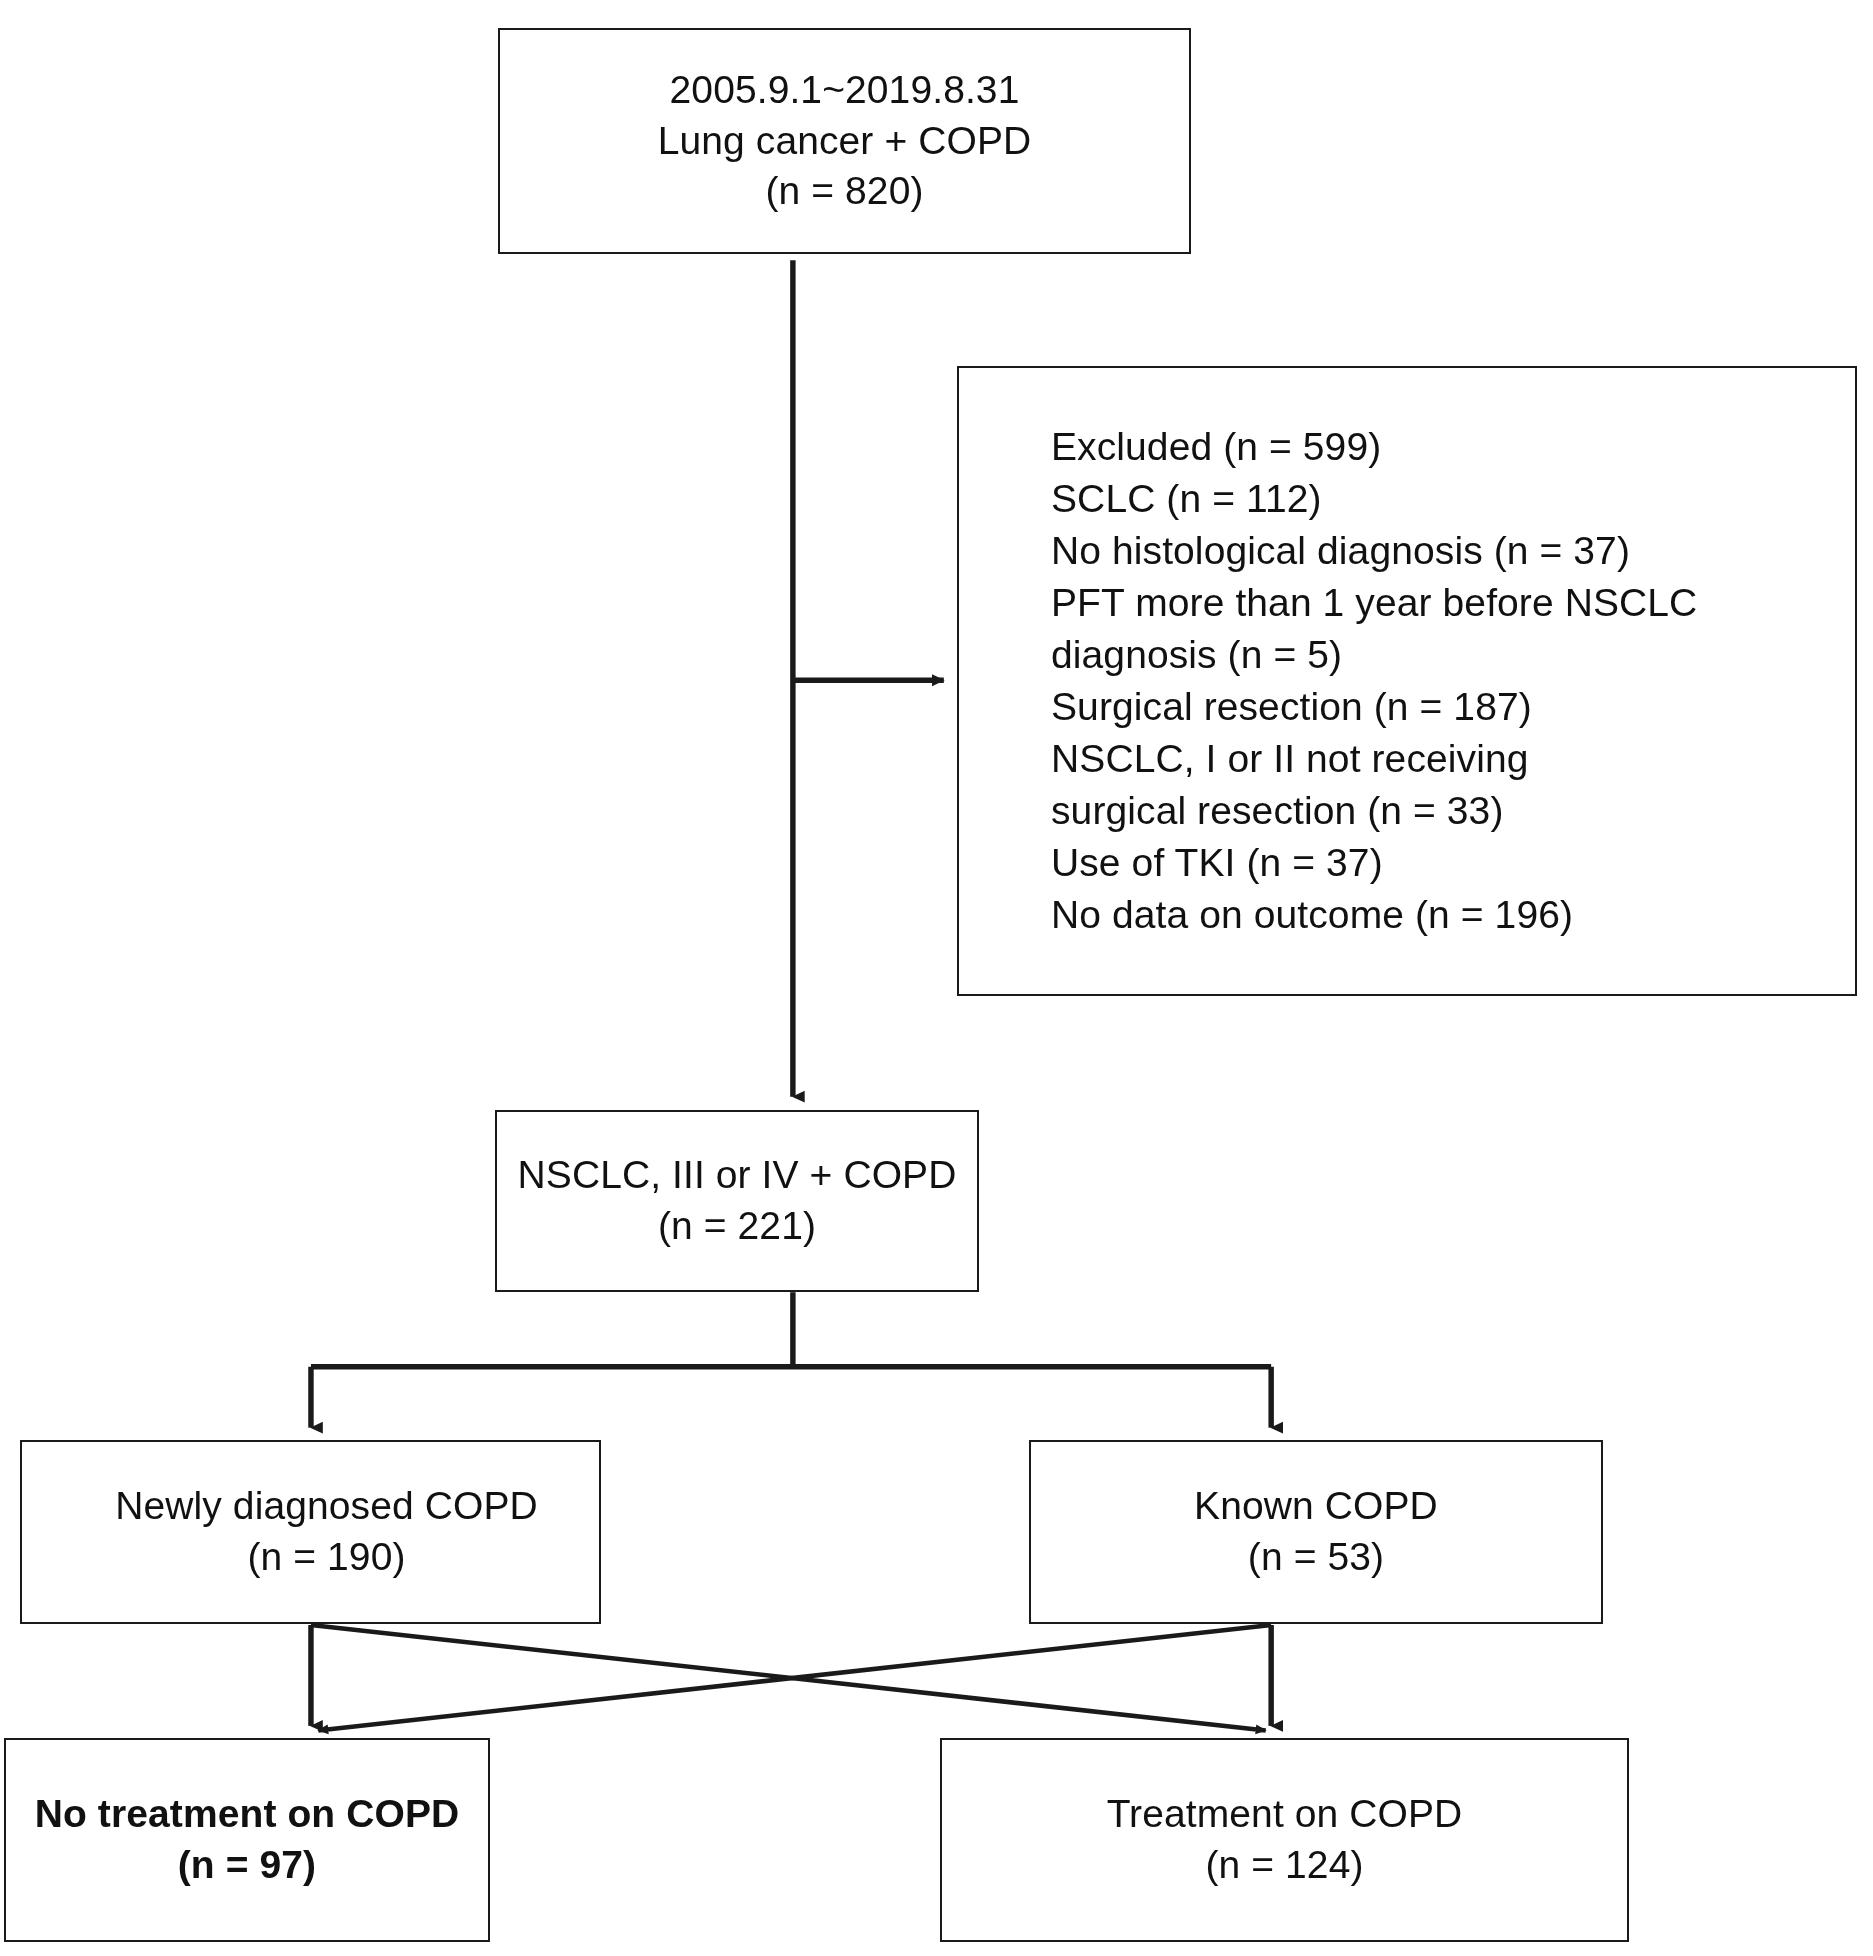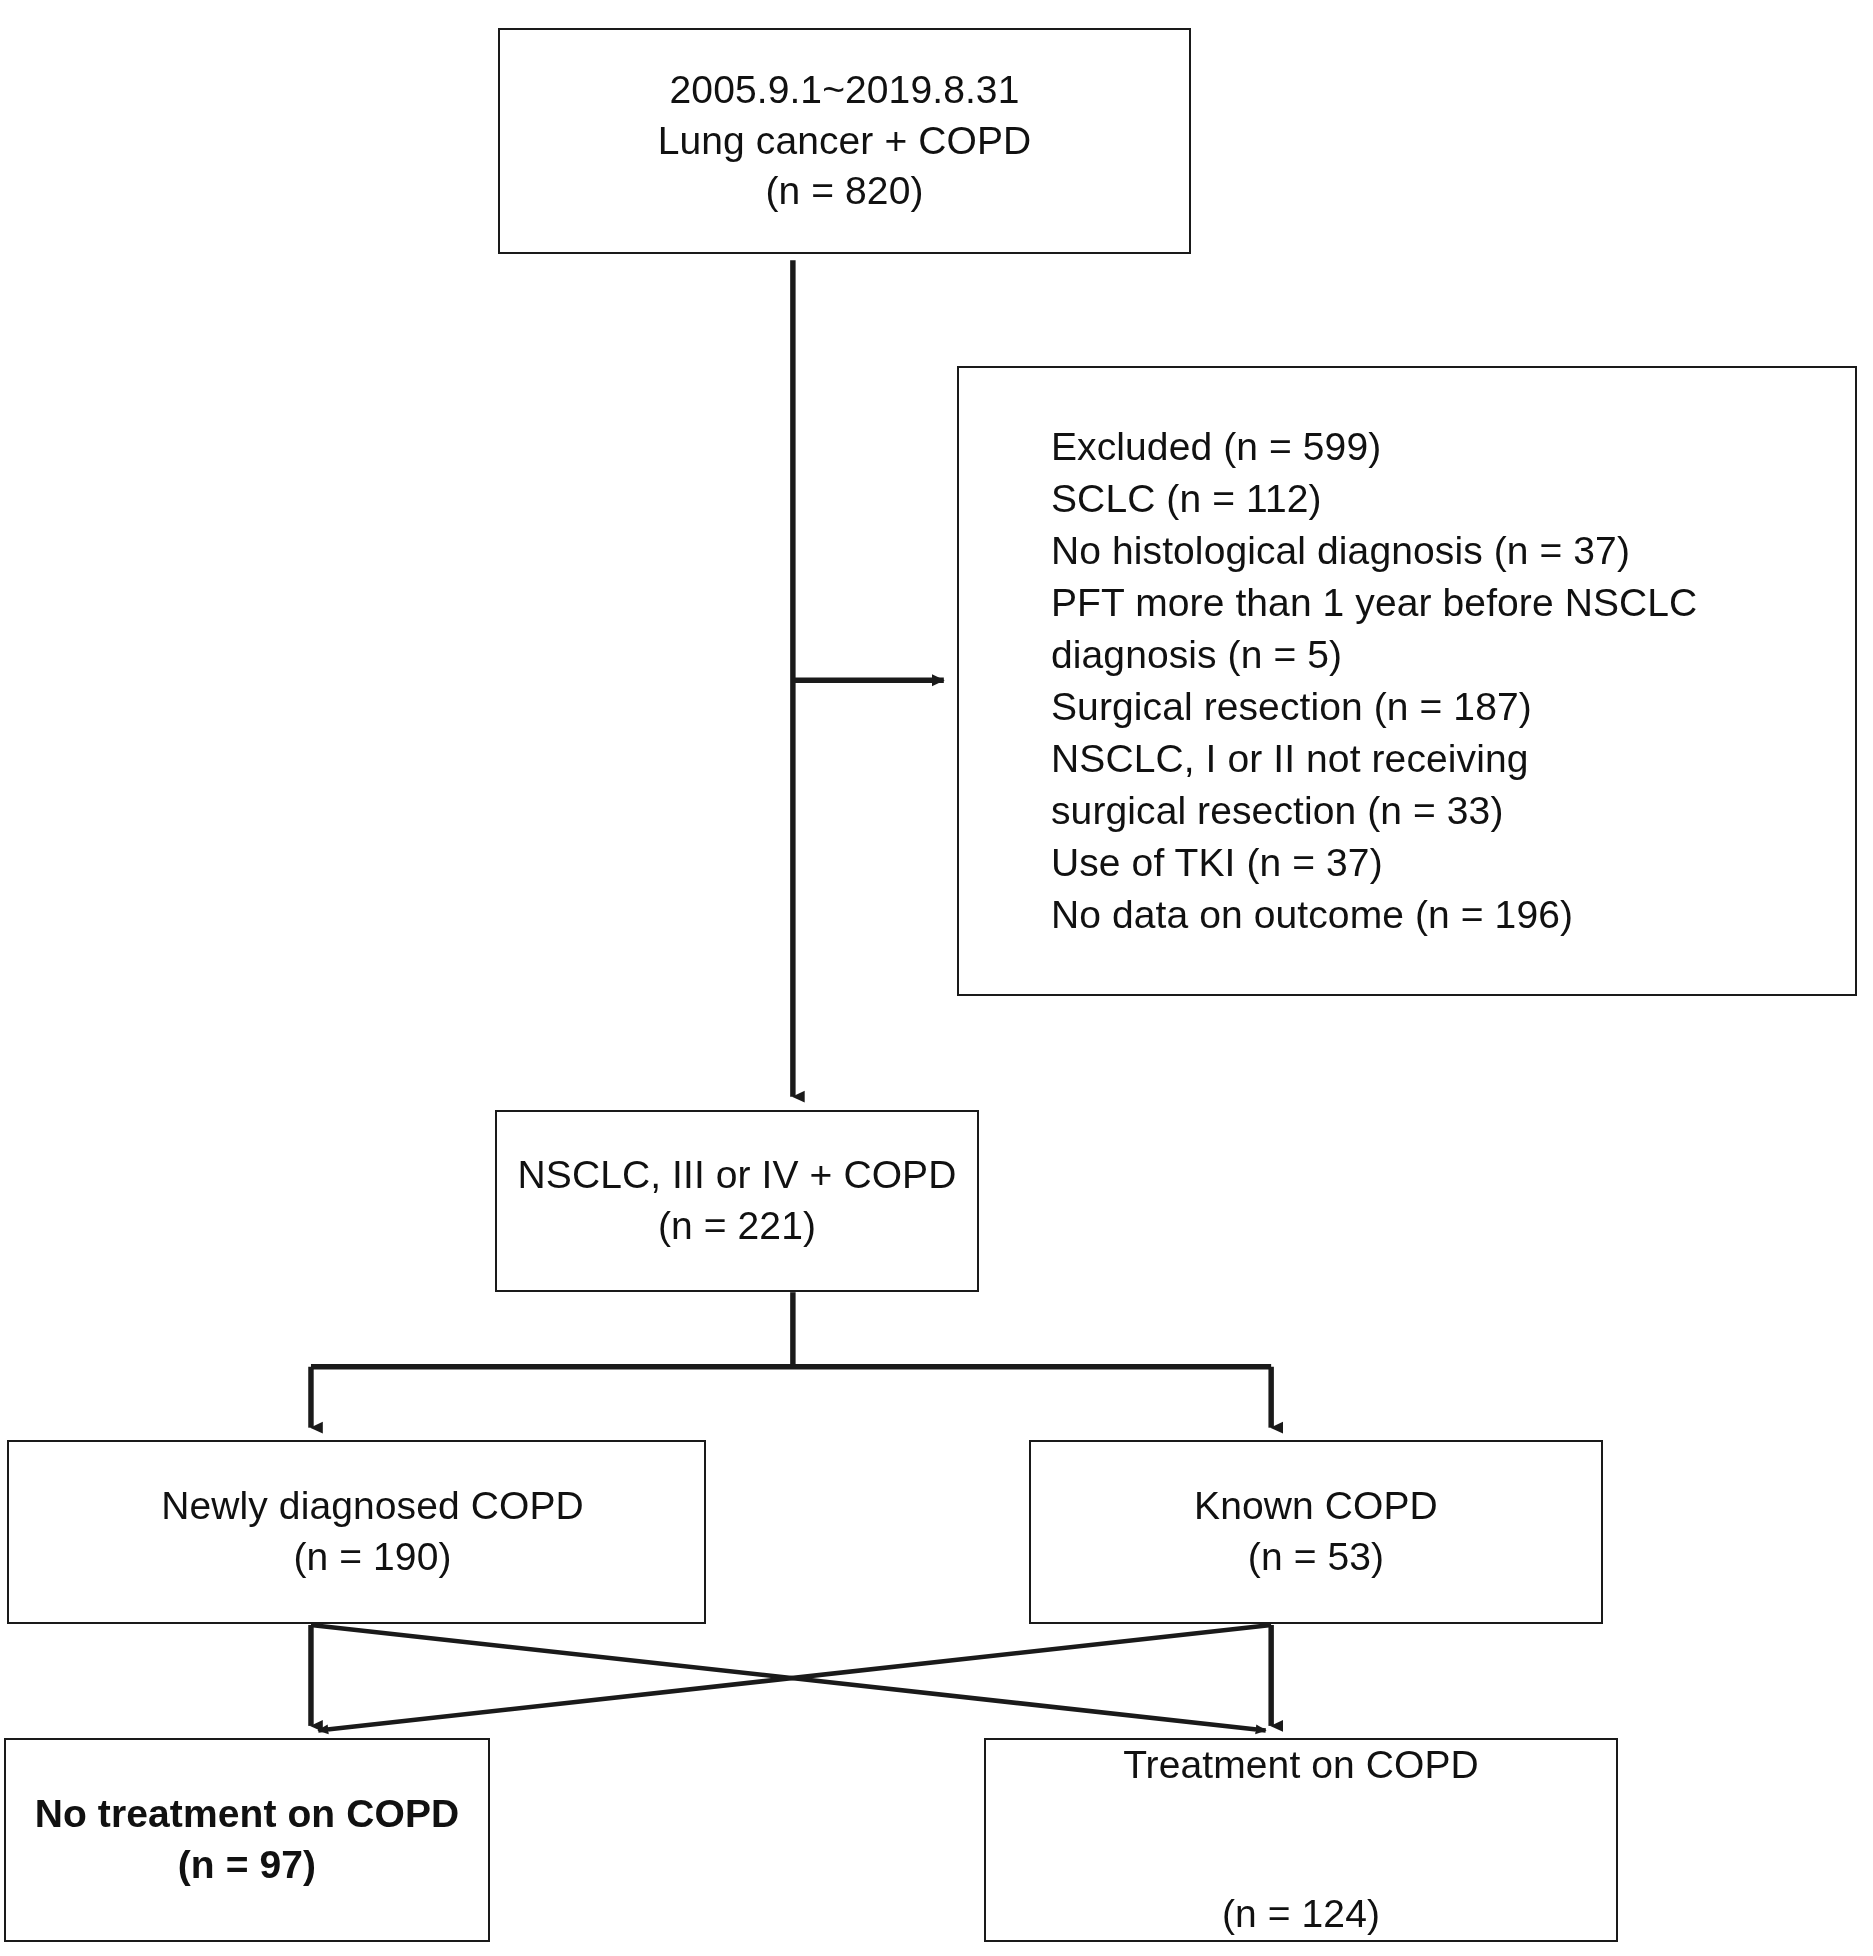--- a/index.html
+++ b/index.html
@@ -72,47 +72,46 @@
   }
   
   #node-included {
     left: 495px;
     top: 1110px;
     width: 484px;
     height: 182px;
   }
   
   #node-newly-diagnosed {
-    left: 7px;
+    left: 20px;
     top: 1440px;
-    width: 699px;
+    width: 581px;
     height: 184px;
     padding-left: 32px;
   }
   #node-known {
     left: 984px;
     top: 1440px;
     width: 574px;
     height: 184px;
     margin-left: 45px;
   }
   
   #node-no-treatment {
     left: 4px;
     top: 1738px;
     width: 486px;
     height: 204px;
     font-weight: bold;
   }
   #node-treatment {
-    left: 984px;
+    left: 940px;
     top: 1738px;
-    width: 634px;
+    width: 689px;
     height: 204px;
-    justify-content: space-between;
   }
 </style>
 </head>
 <body>
 
 <div id="flow-root">
 
   <svg id="connectors" viewBox="0 0 2061 2152" xmlns="http://www.w3.org/2000/svg">
     <defs>
       <marker id="arrowDown" markerWidth="16" markerHeight="16" refX="8" refY="13" orient="auto" markerUnits="userSpaceOnUse">

